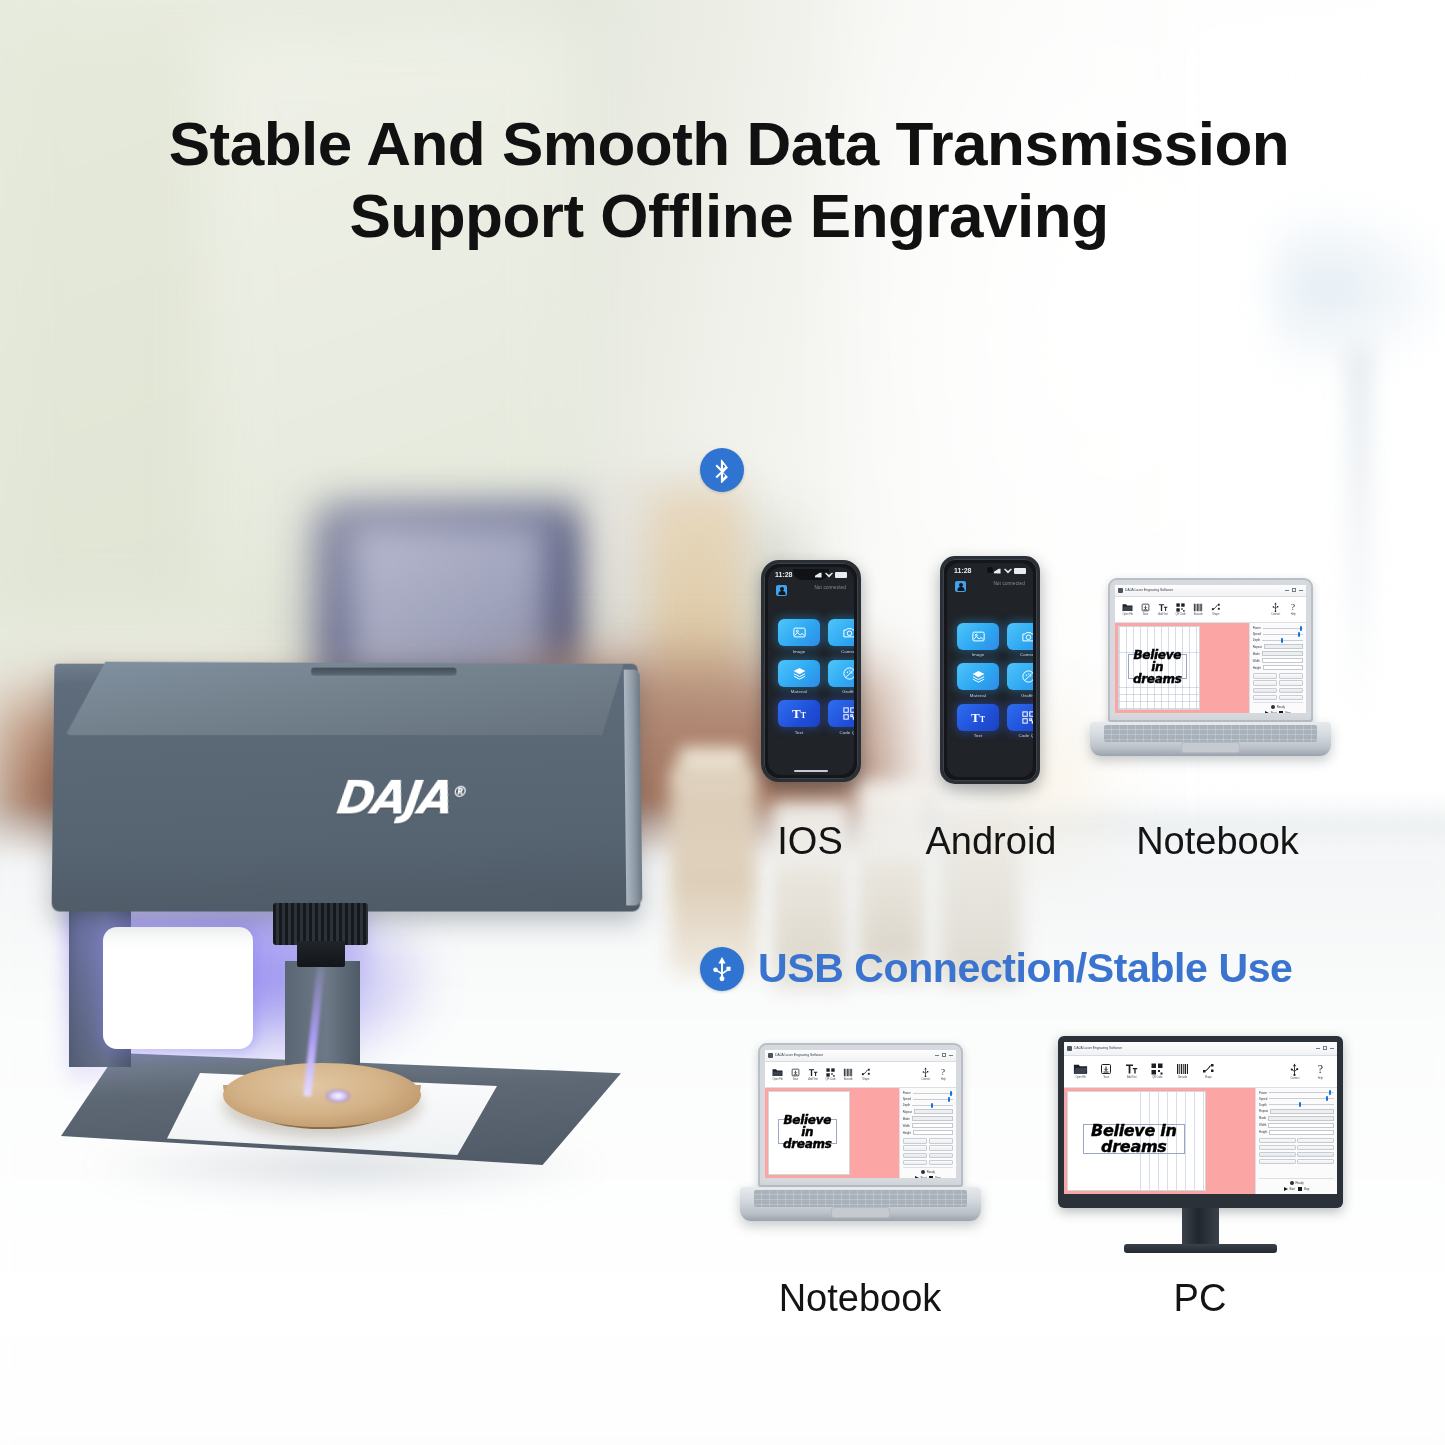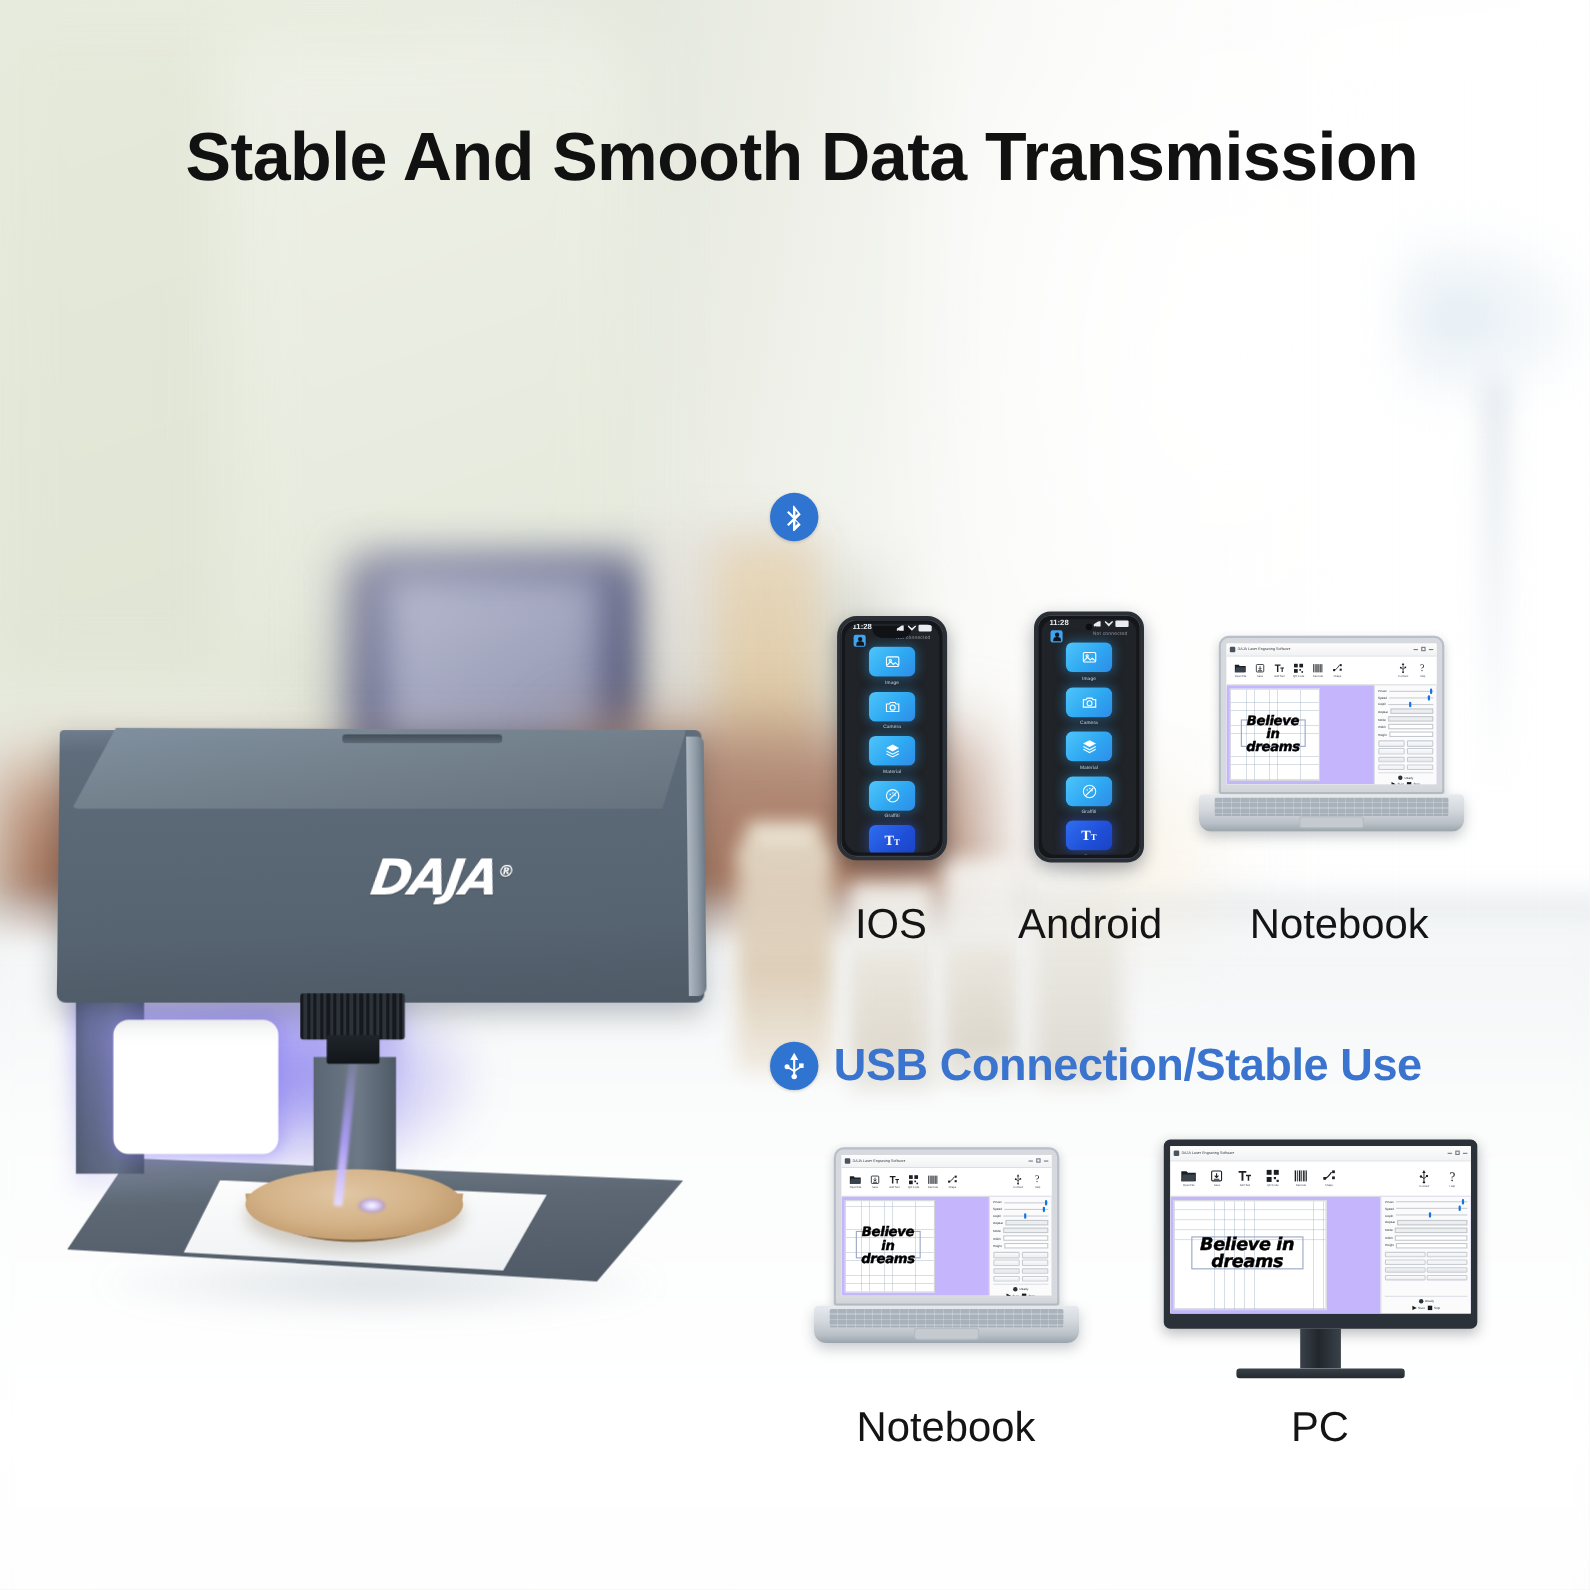--- a/index.html
+++ b/index.html
@@ -81,21 +81,21 @@
   .sb-icons { display:flex; align-items:center; gap:2px; }
   .sb-icons i { display:block; background:#e9edf2; border-radius:1px; }
   .sb-sig { width:8px; height:6px; clip-path:polygon(0 70%,22% 70%,22% 100%,0 100%,0 70%,30% 45%,52% 45%,52% 100%,30% 100%,30% 45%,60% 20%,82% 20%,82% 100%,60% 100%); }
   .sb-wifi{ width:8px; height:6px; clip-path:polygon(50% 100%,0 30%,12% 18%,50% 60%,88% 18%,100% 30%); }
   .sb-bat { width:12px; height:6px; border-radius:1.5px; }
   .apptop { display:flex; align-items:flex-start; justify-content:space-between; padding:3px 8px 0; }
   .avatar-ic { width:11px; height:11px; border-radius:2px; background:#3fa3ee; position:relative; }
   .avatar-ic:before{ content:""; position:absolute; left:50%; top:1.5px; transform:translateX(-50%); width:4px; height:4px; border-radius:50%; background:#12161b; }
   .avatar-ic:after{ content:""; position:absolute; left:50%; bottom:1.5px; transform:translateX(-50%); width:7px; height:3.5px; border-radius:3px 3px 0 0; background:#12161b; }
   .notconn { font-size:4.5px; color:#8d949d; letter-spacing:.2px; }
-  .grid6 { flex:1; display:grid; grid-template-columns:1fr; align-content:center; justify-items:center; row-gap:6px; column-gap:8px; padding:0 10px 8px; }
+  .grid6 { flex:1; display:grid; grid-template-columns:1fr 1fr; align-content:center; justify-items:center; row-gap:6px; column-gap:8px; padding:0 10px 8px; }
   .gcell { display:flex; flex-direction:column; align-items:center; gap:2.5px; }
   .gtile {
     width:42px; height:27px; border-radius:6px;
     display:flex; align-items:center; justify-content:center;
     box-shadow:0 0 10px 2px rgba(40,170,255,.35);
   }
   .gtile.cyan  { background:linear-gradient(135deg,#4fc5fb 0%,#2ea8f2 55%,#2f8ce8 100%); }
   .gtile.blue  { background:linear-gradient(135deg,#2f6ef0 0%,#1f4fd8 60%,#1a43c4 100%); box-shadow:0 0 10px 2px rgba(45,95,235,.4); }
   .gtile svg { width:15px; height:15px; fill:none; stroke:#fff; stroke-width:1.6; }
   .gtile .tt { color:#fff; font-weight:700; font-size:13px; line-height:1; font-family:"Liberation Serif", serif; }
@@ -136,21 +136,21 @@
   .app-title .nm { font-size:3.4px; color:#3b424b; white-space:nowrap; overflow:hidden; }
   .app-title .wbtns { display:flex; gap:3px; align-items:center; }
   .app-title .wbtns i { display:block; width:4px; height:1px; background:#737b85; }
   .app-title .wbtns i.sq { height:4px; border:.6px solid #737b85; background:none; }
   .toolbar { height:21%; border-bottom:1px solid #dcdfe4; display:flex; align-items:center; padding:0 4px; gap:0; background:#fff; }
   .tb { display:flex; flex-direction:column; align-items:center; justify-content:center; gap:1px; flex:1; }
   .tb .gl { color:#1b1f24; }
   .tb .lb { font-size:2.6px; color:#50585f; letter-spacing:-.1px; white-space:nowrap; }
   .tb svg { display:block; }
   .tb-spacer { flex:2.4; }
-  .app-body { flex:1; display:flex; min-height:0; background:#c4b5fd;gap:46px; }
+  .app-body { flex:1; display:flex; min-height:0; background:#fca5a5;gap:46px; }
   .canvas-wrap { flex:1; padding:3px; min-width:0; }
   .canvas {
     width:100%; height:100%; background:#fff; border:1px solid #d3d7dc; position:relative; overflow:hidden;
     background-image:
       repeating-linear-gradient(0deg, rgba(140,160,185,.35) 0 .5px, transparent .5px var(--gs,9px)),
       repeating-linear-gradient(90deg, rgba(140,160,185,.35) 0 .5px, transparent .5px var(--gs,9px));
   }
   .artbox { position:absolute; left:11%; top:33%; width:74%; height:30%; border:.6px solid #9aa6c4;
     display:flex; align-items:center; justify-content:center; }
   .art { text-align:center; color:#000; font-weight:700; font-style:italic;
@@ -253,20 +253,21 @@
   <div class="bgl bg-jar1cap"></div>
   <div class="bgl bg-tea"></div>
   <div class="bgl bg-jar2"></div>
   <div class="bgl bg-tea2"></div>
   <div class="bgl bg-jar3"></div>
   <div class="bgl bg-jar4"></div>
 </div>
 
 <h1 id="headline">
   <span class="l1">Stable And Smooth Data Transmission</span>
+  <span class="l2">Support Offline Engraving</span>
 </h1>
 
 <div id="engraver">
   <div class="eng-shadow"></div>
   <div class="eng-glowbig"></div>
   <div class="eng-base"></div>
   <div class="eng-platewhite"></div>
   <div class="eng-arm"></div>
   <div class="eng-arm-in"></div>
   <div class="eng-glowcast"></div>

